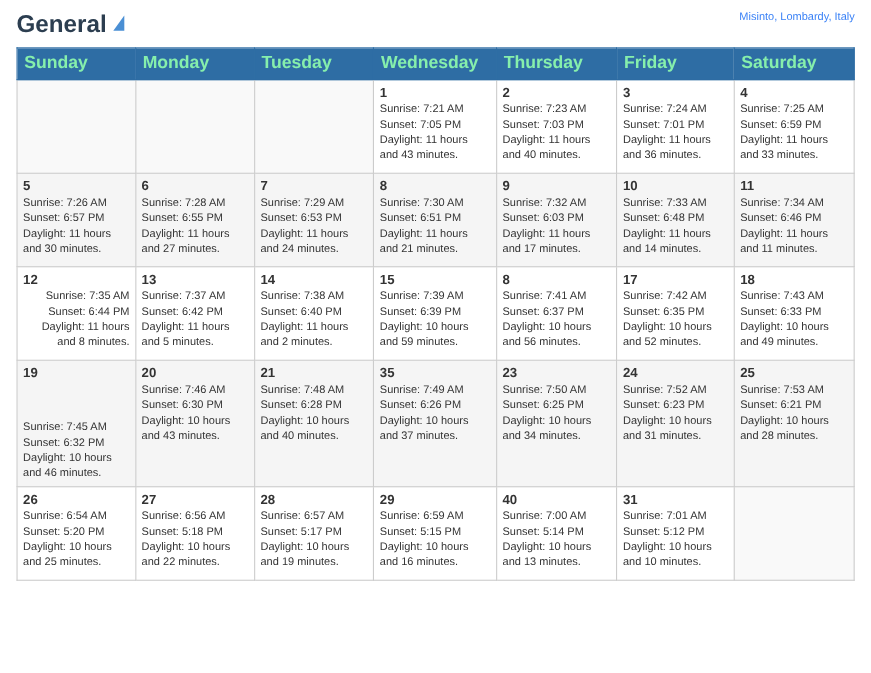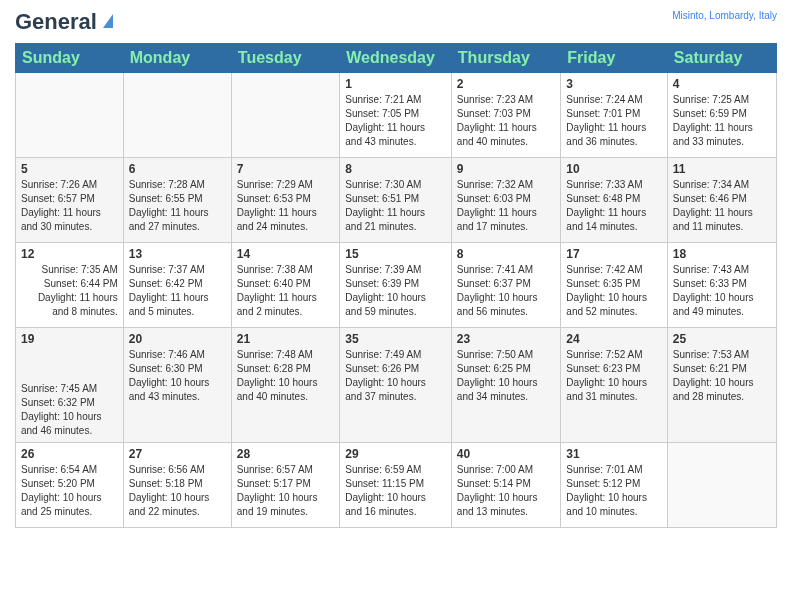--- a/index.html
+++ b/index.html
@@ -257,21 +257,21 @@
           <td>
             <div class="day-num">28</div>
             <div class="day-info" style="white-space: pre-line;">Sunrise: 6:57 AM
 Sunset: 5:17 PM
 Daylight: 10 hours
 and 19 minutes.</div>
           </td>
           <td>
             <div class="day-num">29</div>
             <div class="day-info" style="white-space: pre-line;">Sunrise: 6:59 AM
-Sunset: 11:15 PM
+Sunset: 5:15 PM
 Daylight: 10 hours
 and 16 minutes.</div>
           </td>
           <td>
             <div class="day-num">40</div>
             <div class="day-info" style="white-space: pre-line;">Sunrise: 7:00 AM
 Sunset: 5:14 PM
 Daylight: 10 hours
 and 13 minutes.</div>
           </td>

